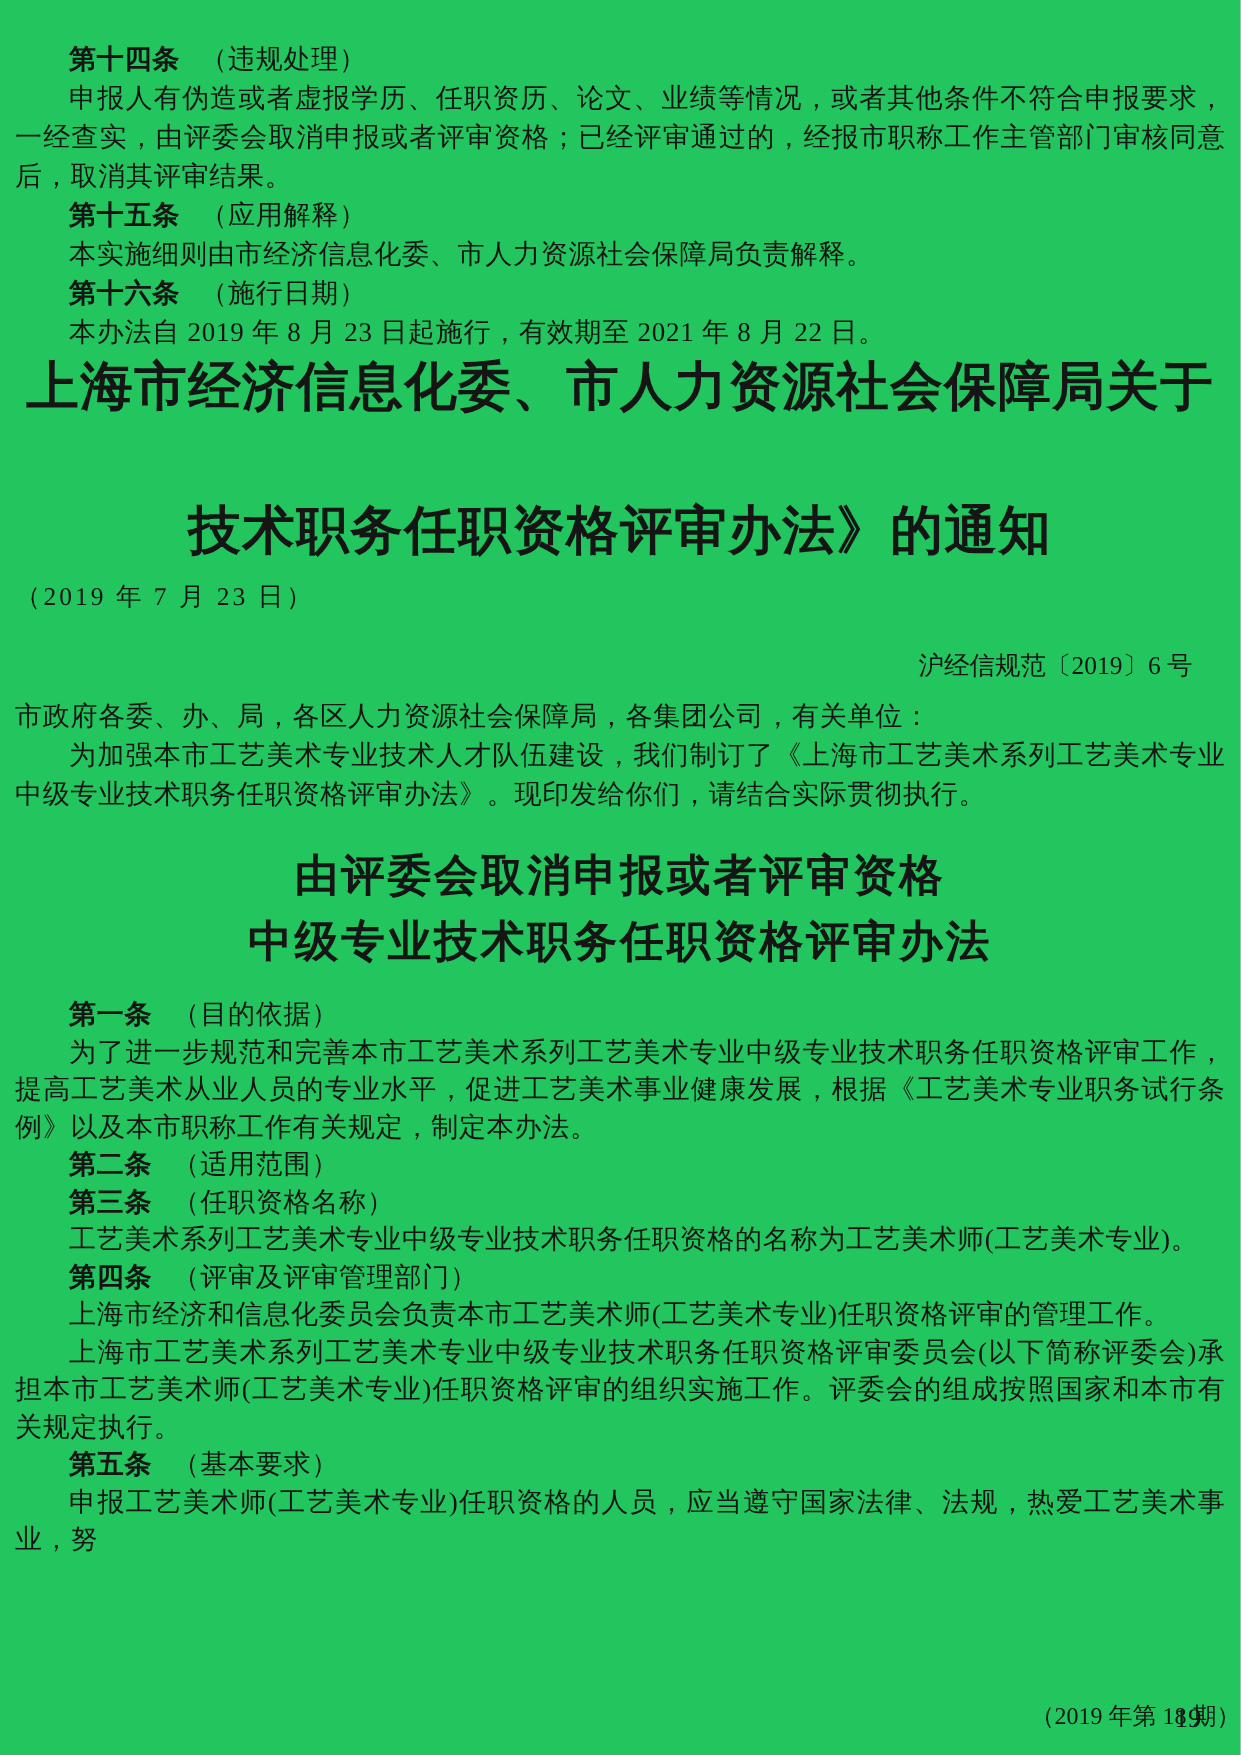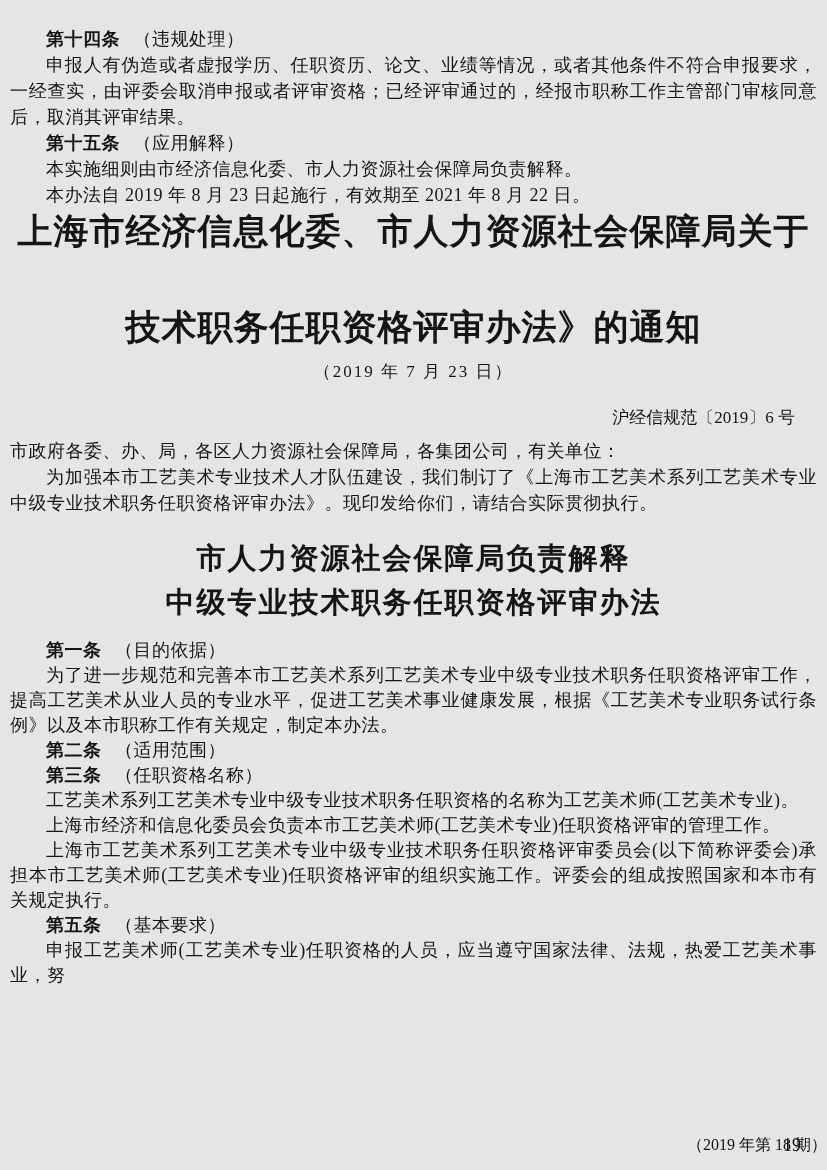--- a/index.html
+++ b/index.html
@@ -6,21 +6,21 @@
   html,body { background:#ffffff; }
   body {
     width:827px; height:1170px;
     color:#151515;
     font-family:"Liberation Serif","DejaVu Serif",serif;
     overflow:hidden;
   }
   .page {
     position:relative;
     width:827px; height:1170px;
-    background:#e5e5e5;
+    background:#22c55e;
     padding:26px 10px 0 10px;
     overflow:hidden;
   }
   .para {
     font-size:18px;
     line-height:26px;
     text-align:justify;
     letter-spacing:0.5px;
   }
   .indent { text-indent:2em; }
@@ -32,21 +32,20 @@
   .notice-title {
     text-align:center;
     font-size:35px;
     line-height:48px;
     font-weight:900;
     letter-spacing:1px;
     font-family:"Liberation Serif","DejaVu Serif",serif;
   }
   .date-line {
     margin-top:8px;
-    text-align:center;
     font-size:17px;
     line-height:24px;
     letter-spacing:2px;
   }
   .doc-number {
     margin-top:22px;
     text-align:right;
     padding-right:22px;
     font-size:17px;
     line-height:24px;
@@ -81,52 +80,54 @@
 </head>
 <body>
 
 <div class="page">
 
   <section>
     <p class="para indent"><b class="artnum">第十四条</b><span>（违规处理）</span></p>
     <p class="para indent">申报人有伪造或者虚报学历、任职资历、论文、业绩等情况，或者其他条件不符合申报要求，一经查实，由评委会取消申报或者评审资格；已经评审通过的，经报市职称工作主管部门审核同意后，取消其评审结果。</p>
     <p class="para indent"><b class="artnum">第十五条</b><span>（应用解释）</span></p>
     <p class="para indent">本实施细则由市经济信息化委、市人力资源社会保障局负责解释。</p>
+    <p class="para indent"><b class="artnum">第十六条</b><span>（施行日期）</span></p>
     <p class="para indent">本办法自 2019 年 8 月 23 日起施行，有效期至 2021 年 8 月 22 日。</p>
   </section>
 
   <header>
     <h1 class="notice-title">
       <span>上海市经济信息化委、市人力资源社会保障局关于</span><br>
       <br>
       <span>技术职务任职资格评审办法》的通知</span>
     </h1>
     <p class="date-line">（2019 年 7 月 23 日）</p>
     <p class="doc-number">沪经信规范〔2019〕6 号</p>
   </header>
 
   <section class="salutation-block">
     <p class="para">市政府各委、办、局，各区人力资源社会保障局，各集团公司，有关单位：</p>
     <p class="para indent">为加强本市工艺美术专业技术人才队伍建设，我们制订了《上海市工艺美术系列工艺美术专业中级专业技术职务任职资格评审办法》。现印发给你们，请结合实际贯彻执行。</p>
   </section>
 
   <h2 class="measures-title">
-    <span>市人力资源社会保障局负责解释</span><br>
+    <span>由评委会取消申报或者评审资格</span><br>
     <span>中级专业技术职务任职资格评审办法</span>
   </h2>
 
   <section class="articles">
     <p class="para indent"><b class="artnum">第一条</b><span>（目的依据）</span></p>
     <p class="para indent">为了进一步规范和完善本市工艺美术系列工艺美术专业中级专业技术职务任职资格评审工作，提高工艺美术从业人员的专业水平，促进工艺美术事业健康发展，根据《工艺美术专业职务试行条例》以及本市职称工作有关规定，制定本办法。</p>
 
     <p class="para indent"><b class="artnum">第二条</b><span>（适用范围）</span></p>
 
     <p class="para indent"><b class="artnum">第三条</b><span>（任职资格名称）</span></p>
     <p class="para indent">工艺美术系列工艺美术专业中级专业技术职务任职资格的名称为工艺美术师(工艺美术专业)。</p>
 
+    <p class="para indent"><b class="artnum">第四条</b><span>（评审及评审管理部门）</span></p>
     <p class="para indent">上海市经济和信息化委员会负责本市工艺美术师(工艺美术专业)任职资格评审的管理工作。</p>
     <p class="para indent">上海市工艺美术系列工艺美术专业中级专业技术职务任职资格评审委员会(以下简称评委会)承担本市工艺美术师(工艺美术专业)任职资格评审的组织实施工作。评委会的组成按照国家和本市有关规定执行。</p>
 
     <p class="para indent"><b class="artnum">第五条</b><span>（基本要求）</span></p>
     <p class="para indent">申报工艺美术师(工艺美术专业)任职资格的人员，应当遵守国家法律、法规，热爱工艺美术事业，努</p>
   </section>
 
   <footer class="footer">
     <span>（2019 年第 18 期）</span>
     <span class="page-num">19</span>

